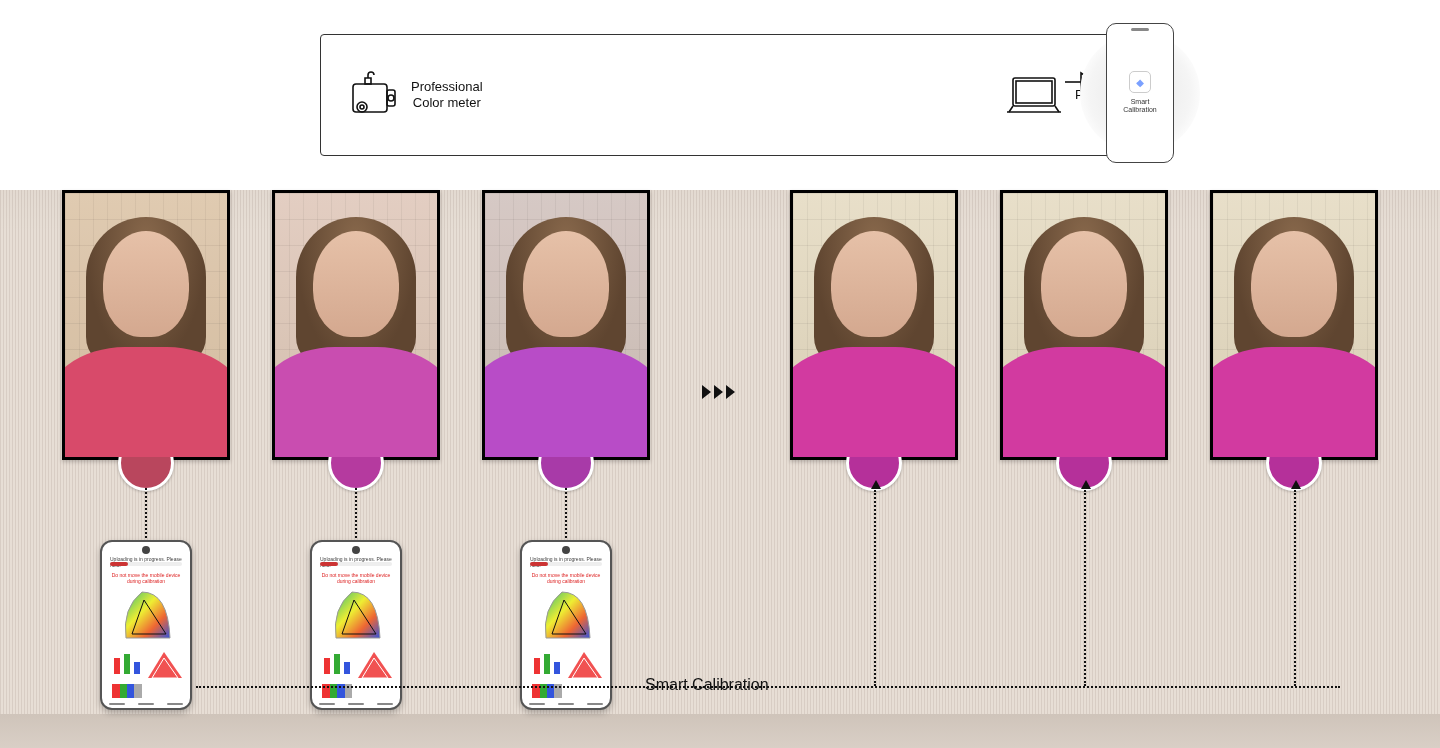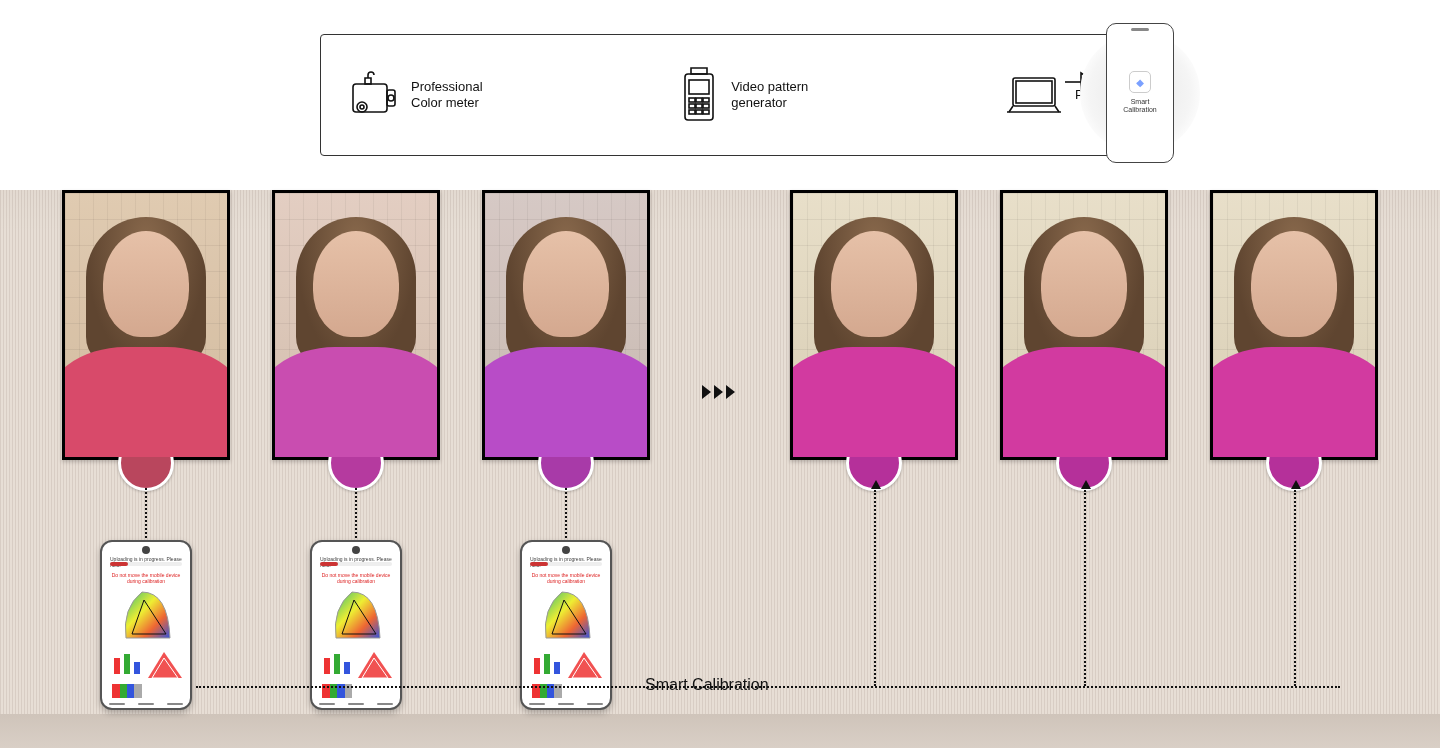--- a/index.html
+++ b/index.html
@@ -25,20 +25,21 @@
   .equip-box {
     position: relative;
     width: 800px;
     height: 122px;
     border: 1px solid #333;
     border-radius: 4px;
     display: flex;
     align-items: center;
     justify-content: space-between;
     padding: 0 26px;
+    text-align: center;
   }
   .equip-item {
     display: flex;
     align-items: center;
     gap: 10px;
   }
   .equip-item svg { flex: 0 0 auto; }
   .equip-label {
     font-size: 13px;
     line-height: 1.25;
@@ -273,38 +274,20 @@
         <rect x="6" y="16" width="34" height="28" rx="3"></rect>
         <circle cx="15" cy="39" r="5"></circle>
         <circle cx="15" cy="39" r="2"></circle>
         <rect x="40" y="22" width="8" height="16" rx="2"></rect>
         <circle cx="44" cy="30" r="3"></circle>
       </svg>
       <div class="equip-label" style="white-space:pre-line">Professional
 Color meter</div>
     </div>
 
-    <div class="equip-item">
-      <svg width="44" height="58" viewBox="0 0 44 58" fill="none" stroke="#111" stroke-width="1.6">
-        <path d="M14 2h16v6h-16z"></path>
-        <rect x="8" y="8" width="28" height="46" rx="3"></rect>
-        <rect x="12" y="14" width="20" height="14"></rect>
-        <rect x="12" y="32" width="6" height="4"></rect>
-          <rect x="19" y="32" width="6" height="4"></rect>
-          <rect x="26" y="32" width="6" height="4"></rect>
-        <rect x="12" y="38" width="6" height="4"></rect>
-          <rect x="19" y="38" width="6" height="4"></rect>
-          <rect x="26" y="38" width="6" height="4"></rect>
-        <rect x="12" y="44" width="6" height="4"></rect>
-          <rect x="19" y="44" width="6" height="4"></rect>
-          <rect x="26" y="44" width="6" height="4"></rect>
-      </svg>
-      <div class="equip-label" style="white-space:pre-line">Video pattern
-generator</div>
-    </div>
 
 
     <div class="equip-item">
       <svg width="62" height="46" viewBox="0 0 62 46" fill="none" stroke="#111" stroke-width="1.6">
         <rect x="10" y="6" width="42" height="28" rx="2"></rect>
         <rect x="13" y="9" width="36" height="22"></rect>
         <path d="M4 40 h54"></path>
         <path d="M10 34 L6 40 M52 34 L56 40"></path>
       </svg>
       <div class="equip-label">PC</div>

